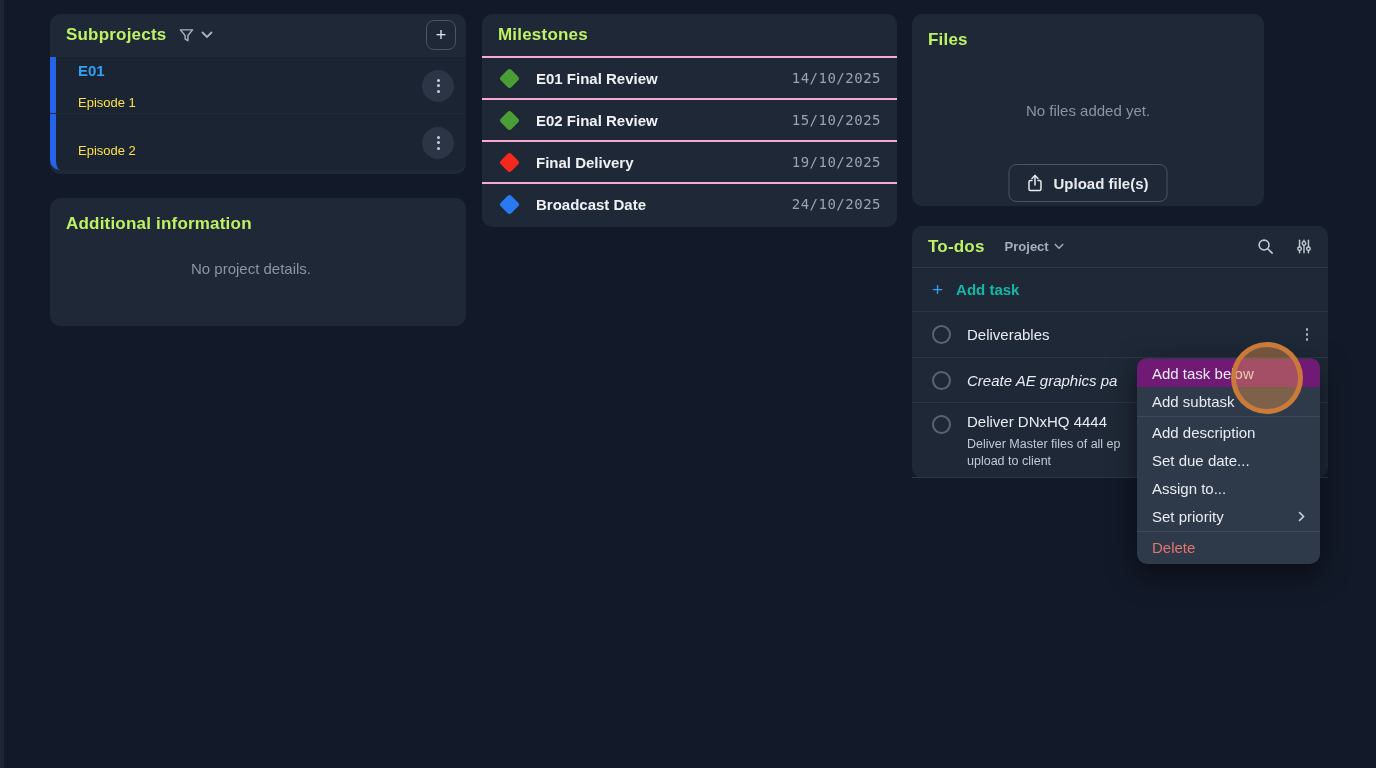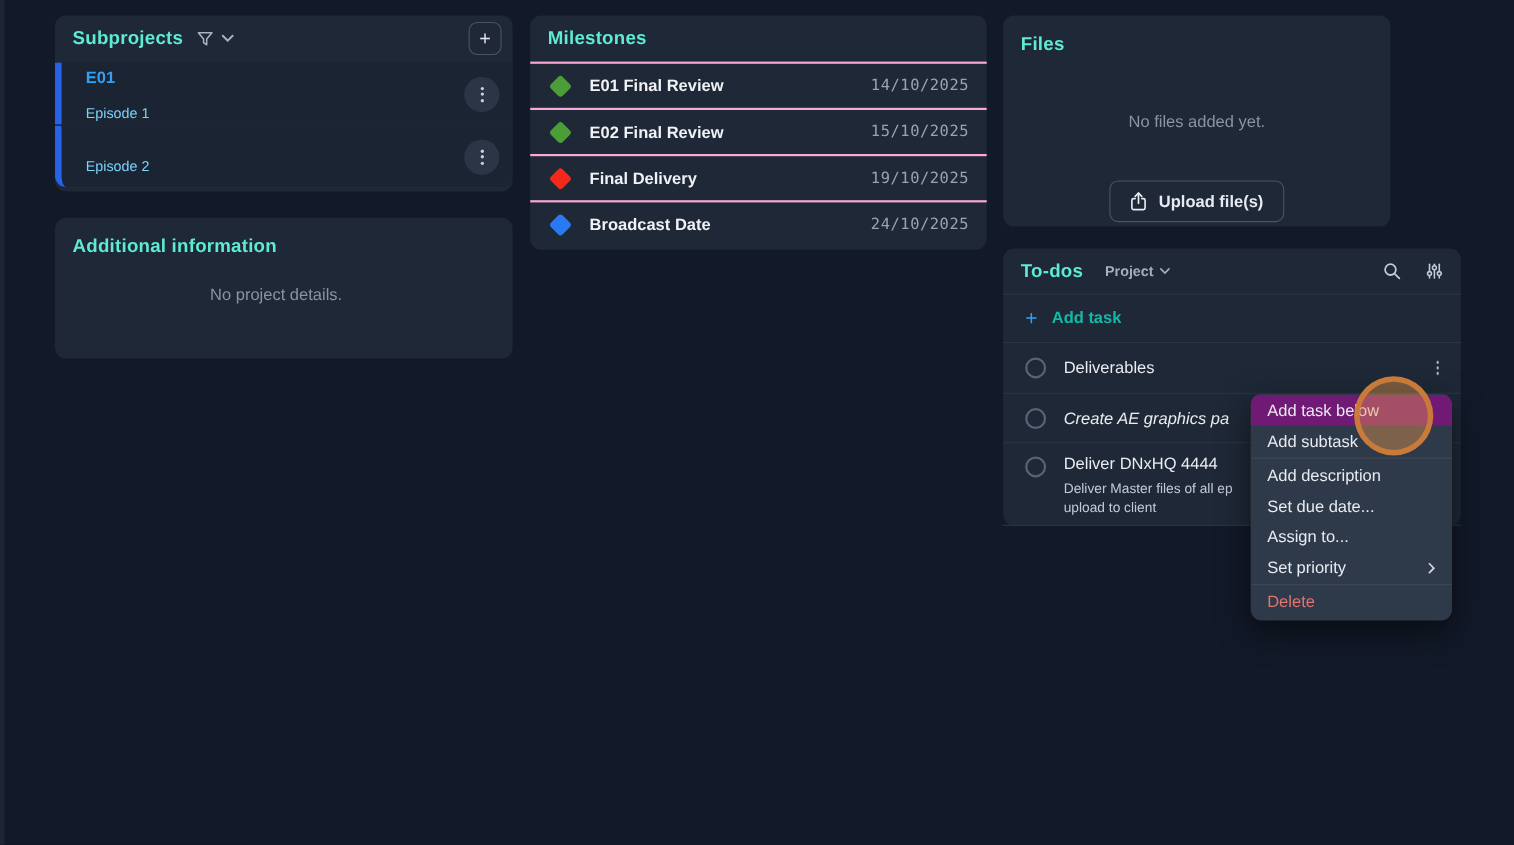--- a/index.html
+++ b/index.html
@@ -6,41 +6,41 @@
   html,body { width:1376px; height:768px; }
   body {
     font-family:"Liberation Sans", sans-serif;
     background:#121928;
     color:#eceff4;
     position:relative;
     overflow:hidden;
   }
   .left-strip { position:absolute; left:0; top:0; width:4px; height:768px; background:#1d2634; }
   .panel { position:absolute; background:#1e2836; border-radius:10px; }
-  .panel-title { font-size:17px; font-weight:700; color:#5eead4; letter-spacing:.2px; }
+  .panel-title { font-size:17px; font-weight:700; color:#bef264; letter-spacing:.2px; }
 
   
   .sp-header { height:42px; display:flex; align-items:center; padding:0 10px 0 16px; }
   .sp-header .icn { margin-left:12px; display:flex; align-items:center; color:#aab2c1; }
   .sp-header .icn + .icn { margin-left:6px; }
   .spacer { flex:1; }
   .sq-btn {
     width:30px; height:30px; border:1px solid #4a5468; border-radius:8px;
     background:transparent; color:#dfe3ea; font-size:18px; line-height:1;
     display:flex; align-items:center; justify-content:center; cursor:pointer;
   }
   .sp-row {
     height:56px; margin-top:1px; background:#1a2432; position:relative;
     border-left:6px solid #2563eb; padding:9px 12px 0 22px;
     display:flex; align-items:center;gap:40px;
   }
   .sp-row:last-child { border-radius:0 0 10px 10px; }
   .sp-row .texts { flex:1; padding-bottom:8px; }
   .sp-code { font-size:15px; font-weight:700; color:#32a0f5; }
-  .sp-name { font-size:13px; color:#7dd3fc; margin-top:16px; }
+  .sp-name { font-size:13px; color:#fde047; margin-top:16px; }
   .kebab-circle {
     width:32px; height:32px; border-radius:50%; background:#2b3546;
     display:flex; align-items:center; justify-content:center; cursor:pointer;
     margin-bottom:8px;
   }
   .dots { display:flex; flex-direction:column; gap:2.5px; }
   .dots i { width:3px; height:3px; border-radius:50%; background:#c9d0da; display:block; }
 
   
   .ai-title { padding:16px 16px 0 16px; }

